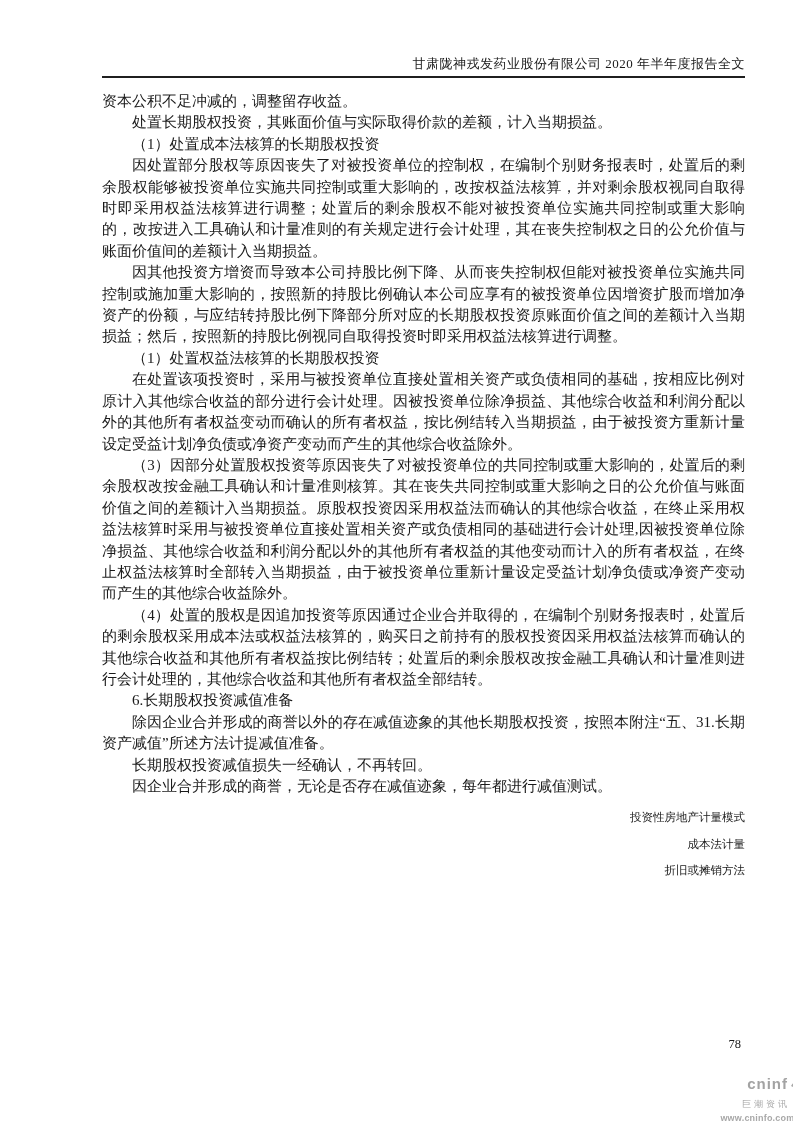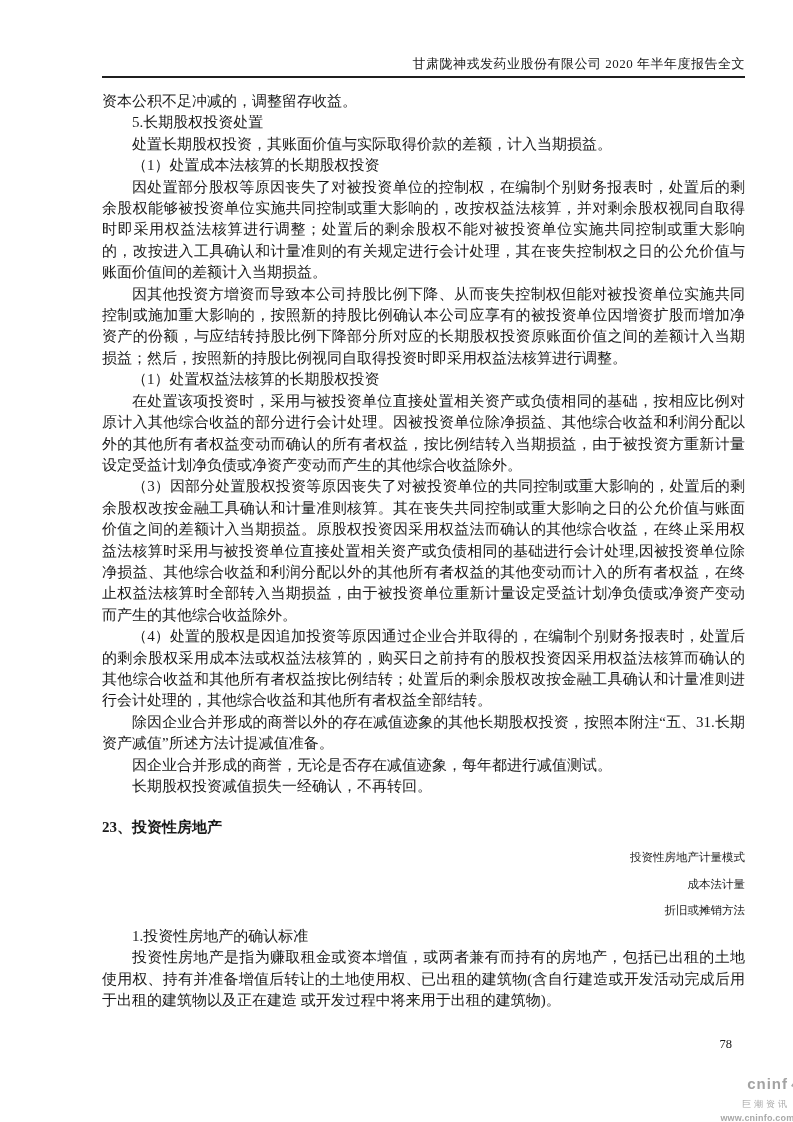--- a/index.html
+++ b/index.html
@@ -39,21 +39,21 @@
     text-align: right;
   }
   .sec-body { margin-top: 9px; }
   .sec-body p {
     margin: 0; font-size: 15px; line-height: 21.4px;
     text-align: justify; text-indent: 2em;
   }
 
   
   .page-number {
-    position: absolute; top: 1037px; right: 88px;
+    position: absolute; top: 1037px; right: 79px;
     font-size: 12.5px; color: #1a1a1a;
   }
   .logo {
     position: absolute; top: 1077px; right: 12px; width: 110px;
     color: #a8a8a8; font-family: "Liberation Sans", sans-serif;
     text-align: right;
   }
   .logo-row { display: flex; justify-content: flex-end; align-items: flex-start; gap: 2px; }
   .logo-brand {
     font-size: 15px; font-weight: bold; letter-spacing: 1px; line-height: 14px;
@@ -68,43 +68,38 @@
 <div class="page">
   <div class="margins">
 
     <div class="hdr">
       <div class="hdr-title">甘肃陇神戎发药业股份有限公司 2020 年半年度报告全文</div>
       <div class="hdr-rule"></div>
     </div>
 
     <div class="doc">
       <p class="cont">资本公积不足冲减的，调整留存收益。</p>
-      <p>5.长期股权投资处置</p>
       <p>处置长期股权投资，其账面价值与实际取得价款的差额，计入当期损益。</p>
       <p>（1）处置成本法核算的长期股权投资</p>
       <p>因处置部分股权等原因丧失了对被投资单位的控制权，在编制个别财务报表时，处置后的剩余股权能够被投资单位实施共同控制或重大影响的，改按权益法核算，并对剩余股权视同自取得时即采用权益法核算进行调整；处置后的剩余股权不能对被投资单位实施共同控制或重大影响的，改按进入工具确认和计量准则的有关规定进行会计处理，其在丧失控制权之日的公允价值与账面价值间的差额计入当期损益。</p>
       <p>因其他投资方增资而导致本公司持股比例下降、从而丧失控制权但能对被投资单位实施共同控制或施加重大影响的，按照新的持股比例确认本公司应享有的被投资单位因增资扩股而增加净资产的份额，与应结转持股比例下降部分所对应的长期股权投资原账面价值之间的差额计入当期损益；然后，按照新的持股比例视同自取得投资时即采用权益法核算进行调整。</p>
       <p>（1）处置权益法核算的长期股权投资</p>
       <p>在处置该项投资时，采用与被投资单位直接处置相关资产或负债相同的基础，按相应比例对原计入其他综合收益的部分进行会计处理。因被投资单位除净损益、其他综合收益和利润分配以外的其他所有者权益变动而确认的所有者权益，按比例结转入当期损益，由于被投资方重新计量设定受益计划净负债或净资产变动而产生的其他综合收益除外。</p>
       <p>（3）因部分处置股权投资等原因丧失了对被投资单位的共同控制或重大影响的，处置后的剩余股权改按金融工具确认和计量准则核算。其在丧失共同控制或重大影响之日的公允价值与账面价值之间的差额计入当期损益。原股权投资因采用权益法而确认的其他综合收益，在终止采用权益法核算时采用与被投资单位直接处置相关资产或负债相同的基础进行会计处理,因被投资单位除净损益、其他综合收益和利润分配以外的其他所有者权益的其他变动而计入的所有者权益，在终止权益法核算时全部转入当期损益，由于被投资单位重新计量设定受益计划净负债或净资产变动而产生的其他综合收益除外。</p>
       <p>（4）处置的股权是因追加投资等原因通过企业合并取得的，在编制个别财务报表时，处置后的剩余股权采用成本法或权益法核算的，购买日之前持有的股权投资因采用权益法核算而确认的其他综合收益和其他所有者权益按比例结转；处置后的剩余股权改按金融工具确认和计量准则进行会计处理的，其他综合收益和其他所有者权益全部结转。</p>
+      <p>6.长期股权投资减值准备</p>
       <p>除因企业合并形成的商誉以外的存在减值迹象的其他长期股权投资，按照本附注“五、31.长期资产减值”所述方法计提减值准备。</p>
+      <p>长期股权投资减值损失一经确认，不再转回。</p>
       <p>因企业合并形成的商誉，无论是否存在减值迹象，每年都进行减值测试。</p>
-      <p>长期股权投资减值损失一经确认，不再转回。</p>
     </div>
 
     <div>
-      <h2 class="sec-heading">23、投资性房地产</h2>
       <div class="meta-line">投资性房地产计量模式</div>
       <div class="meta-line">成本法计量</div>
       <div class="meta-line">折旧或摊销方法</div>
-      <div class="sec-body">
-        <p>1.投资性房地产的确认标准</p>
-        <p>投资性房地产是指为赚取租金或资本增值，或两者兼有而持有的房地产，包括已出租的土地使用权、持有并准备增值后转让的土地使用权、已出租的建筑物(含自行建造或开发活动完成后用于出租的建筑物以及正在建造 或开发过程中将来用于出租的建筑物)。</p>
-      </div>
     </div>
 
   </div>
 
   <div class="page-number">78</div>
 
   <div class="logo">
     <div class="logo-row">
       <span class="logo-brand">cninf</span>
       <span>

